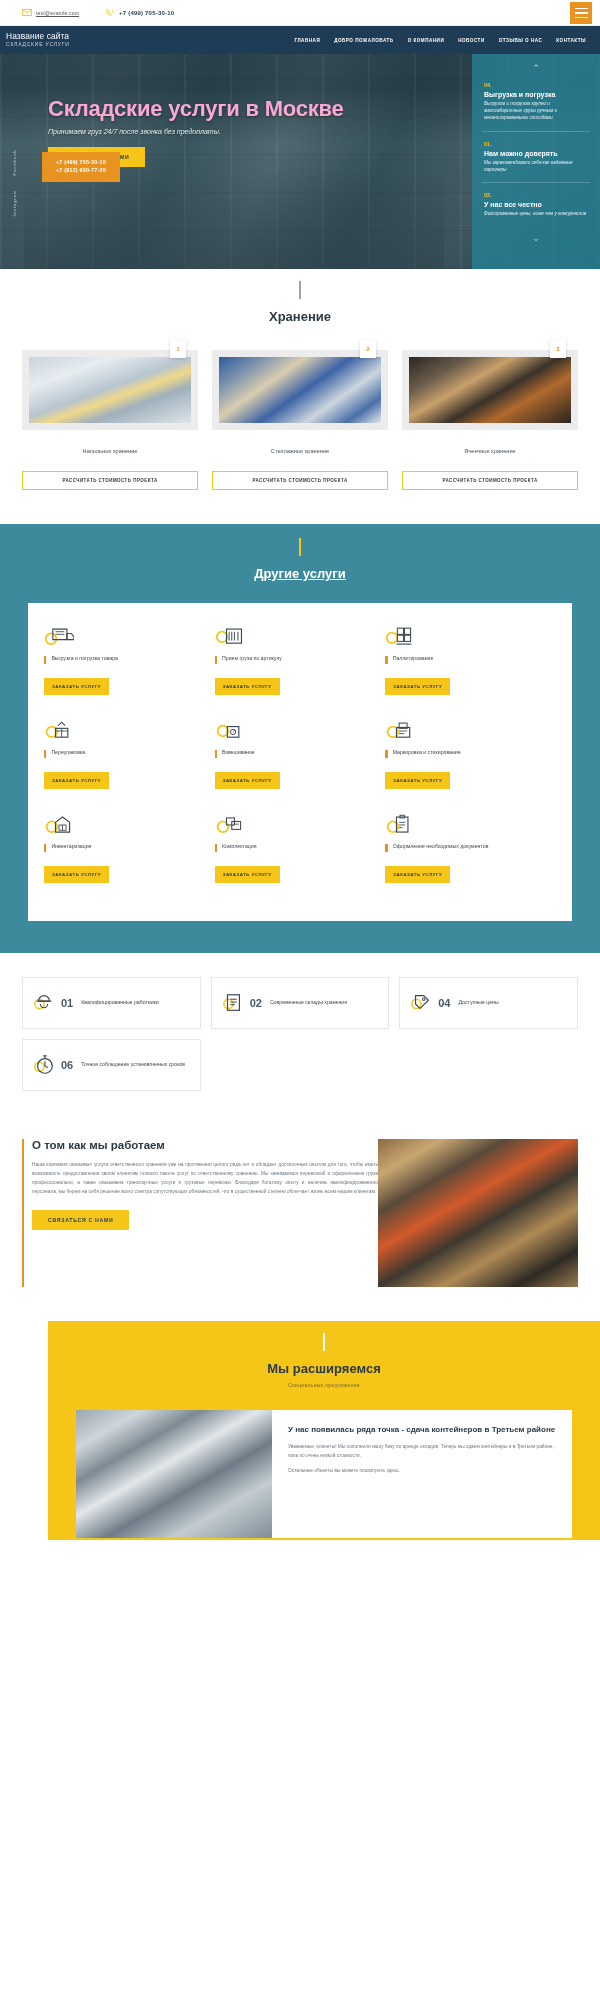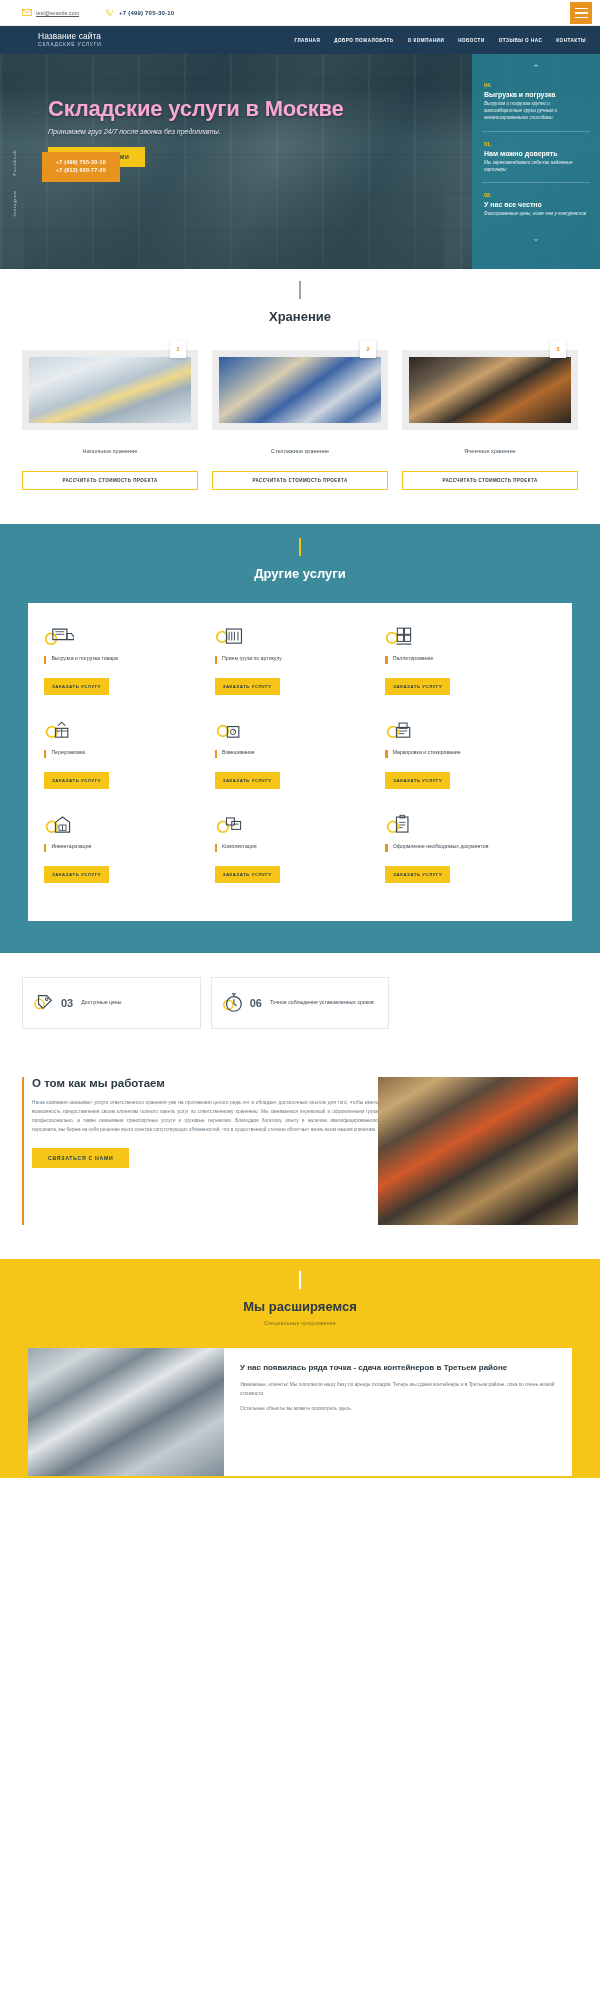--- a/index.html
+++ b/index.html
@@ -34,21 +34,21 @@
     position: absolute; right: 8px; top: 2px;
     width: 22px; height: 22px; background: #e8921f;
     display: flex; flex-direction: column; justify-content: center;
     align-items: center; gap: 3px;
   }
   .burger span { display: block; width: 13px; height: 1.6px; background: #fff; }
 
   
   .nav {
     height: 28px; background: #1f3c57; display: flex;
-    align-items: center; padding: 0 14px 0 38px; position: relative; gap: 11px;
+    align-items: center; padding: 0 14px 0 6px; position: relative; gap: 11px;
   }
   .brand { line-height: 1.05; }
   .brand-name { font-size: 8.4px; color: #ffffff; letter-spacing: .1px; }
   .brand-sub { font-size: 5px; color: #c7d3dd; letter-spacing: .8px; text-transform: uppercase; margin-top: 1px;}
   .menu { margin-left: auto; display: flex; gap: 14px; align-items: center; }
   .menu a {
     font-size: 4.6px; color: #ffffff; text-transform: uppercase;
     letter-spacing: .5px; text-decoration: none; font-weight: bold; white-space: nowrap;
   }
 
@@ -108,21 +108,21 @@
   .hp-num { font-size: 5.6px; color: #f5c518; font-weight: bold; margin-bottom: 3px; }
   .hp-title { font-size: 7px; color: #fff; font-weight: bold; margin-bottom: 3px; }
   .hp-desc { font-size: 4.6px; color: #e3f0f3; font-style: italic; line-height: 1.5; }
   .hp-chevron-bottom { text-align: center; color: rgba(255,255,255,.6); font-size: 9px; margin-top: 6px; }
 
   
   .sec-head { text-align: center; padding-top: 12px; }
   .sec-tick { width: 1.4px; height: 18px; background: #9aa4ac; margin: 0 auto 10px; }
   .sec-tick.yellow { background: #f5c518; }
   .sec-title { font-size: 13px; font-weight: bold; color: #2b3a44; }
-  .sec-title.white { color: #ffffff; }
+  .sec-title.white { color: #ffffff; text-decoration: underline; }
   .sec-sub { font-size: 5px; color: #8d9aa3; margin-top: 6px; letter-spacing: .3px; }
 
   
   .storage { background: #fff; padding-bottom: 34px; }
   .cards3 { display: flex; gap: 14px; padding: 26px 22px 0; }
   .card3 { flex: 1; }
   .card3-imgwrap { position: relative; background: #ececec; padding: 7px; }
   .card3-badge {
     position: absolute; right: 12px; top: -10px; width: 16px; height: 18px;
     background: #fff; box-shadow: 0 1px 3px rgba(0,0,0,.18);
@@ -174,21 +174,21 @@
   .about-left { flex: 1; padding-left: 8px; border-left: 2px solid #e8921f; }
   .about-title { font-size: 11.5px; font-weight: bold; color: #2b3a44; margin-bottom: 10px; }
   .about-p { font-size: 4.8px; color: #6d7a84; line-height: 1.85; text-align: justify; }
   .about-right { width: 200px; }
   .about-img {
     height: 148px; width: 100%;
     background: linear-gradient(150deg,#8c6a44 0%,#c9a772 14%,#5a4a3a 28%,#d25a2a 42%,#3e3830 56%,#b08a55 70%,#2e2a24 86%,#9a7a50 100%);
   }
 
   
-  .expand { background: #f5c518; padding-bottom: 2px; }
+  .expand { background: #f5c518; padding-bottom: 2px; margin-left: 48px; }
   .expand .sec-tick { background: #fff; }
   .expand .sec-title { color: #2b3a44; }
   .expand .sec-sub { color: #7a6a22; }
   .news-card { display: flex; margin: 22px 28px 0; background: #fff; }
   .news-img {
     width: 196px; height: 128px; flex: none;
     background: linear-gradient(150deg,#9aa6ae 0%,#cfd6da 16%,#7d8a93 30%,#e2e7ea 44%,#6e7b85 60%,#c3ccd2 76%,#808d96 100%);
   }
   .news-body { padding: 14px 16px; }
   .news-title { font-size: 8px; font-weight: bold; color: #2b3a44; line-height: 1.4; margin-bottom: 8px; }
@@ -471,29 +471,48 @@
         </div>
 
       </div>
     </div>
   </div>
 
   <div class="why">
 
     <div class="why-grid">
 
-
+      <div class="why-item">
+        <svg class="why-icon" viewBox="0 0 24 24">
+          <circle cx="7" cy="13" r="5" fill="none" stroke="#f5c518" stroke-width="1.6"></circle>
+          <path d="M6 10 a6 6 0 0 1 12 0 z" fill="none" stroke="#3d4a54" stroke-width="1.3"></path>
+          <path d="M4 10 h16" stroke="#3d4a54" stroke-width="1.3"></path>
+          <path d="M8 13 a4 4 0 0 0 8 0" fill="none" stroke="#3d4a54" stroke-width="1.2"></path>
+        </svg>
+        <div class="why-num">01</div>
+        <div class="why-text">Квалифицированные работники</div>
+      </div>
+
+      <div class="why-item">
+        <svg class="why-icon" viewBox="0 0 24 24">
+          <circle cx="7" cy="13" r="5" fill="none" stroke="#f5c518" stroke-width="1.6"></circle>
+          <rect x="6" y="3" width="13" height="17" fill="none" stroke="#3d4a54" stroke-width="1.3"></rect>
+          <path d="M9 8 h7 M9 11 h7 M9 14 h5" stroke="#3d4a54" stroke-width="1.1"></path>
+        </svg>
+        <div class="why-num">02</div>
+        <div class="why-text">Современные склады хранения</div>
+      </div>
 
       <div class="why-item">
         <svg class="why-icon" viewBox="0 0 24 24">
           <circle cx="7" cy="13" r="5" fill="none" stroke="#f5c518" stroke-width="1.6"></circle>
           <path d="M6 4 h9 l5 5 -9 9 -5-5 z" fill="none" stroke="#3d4a54" stroke-width="1.3"></path>
           <circle cx="15" cy="8" r="1.4" fill="none" stroke="#3d4a54" stroke-width="1.1"></circle>
         </svg>
-        <div class="why-num">03</div>
+        <div class="why-num">04</div>
         <div class="why-text">Доступные цены</div>
       </div>
 
 
 
       <div class="why-item">
         <svg class="why-icon" viewBox="0 0 24 24">
           <circle cx="7" cy="14" r="5" fill="none" stroke="#f5c518" stroke-width="1.6"></circle>
           <circle cx="13" cy="13" r="8" fill="none" stroke="#3d4a54" stroke-width="1.3"></circle>
           <path d="M13 8 v5 l3 2" fill="none" stroke="#3d4a54" stroke-width="1.2"></path>

